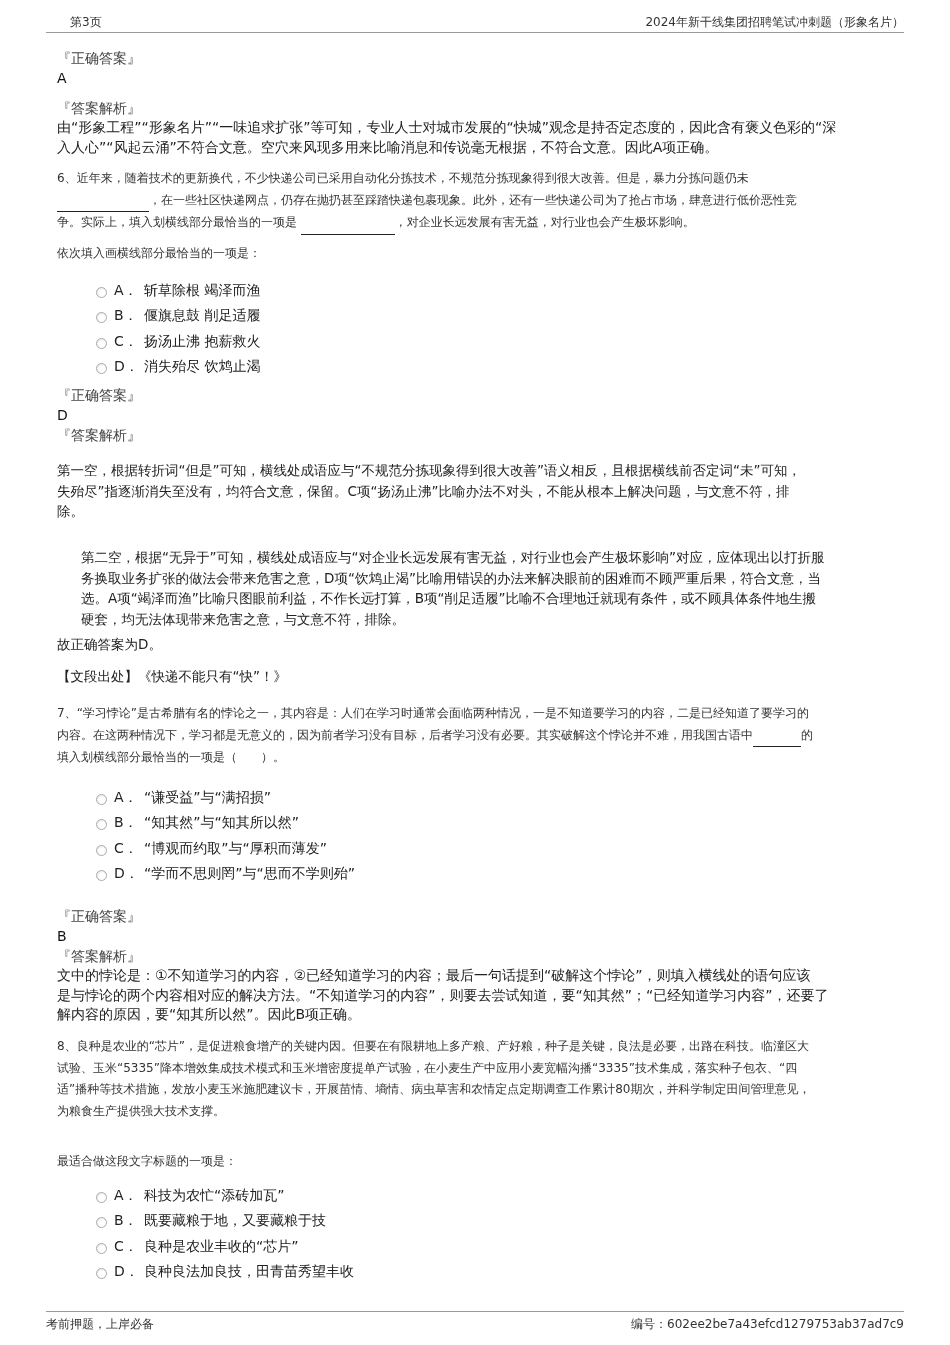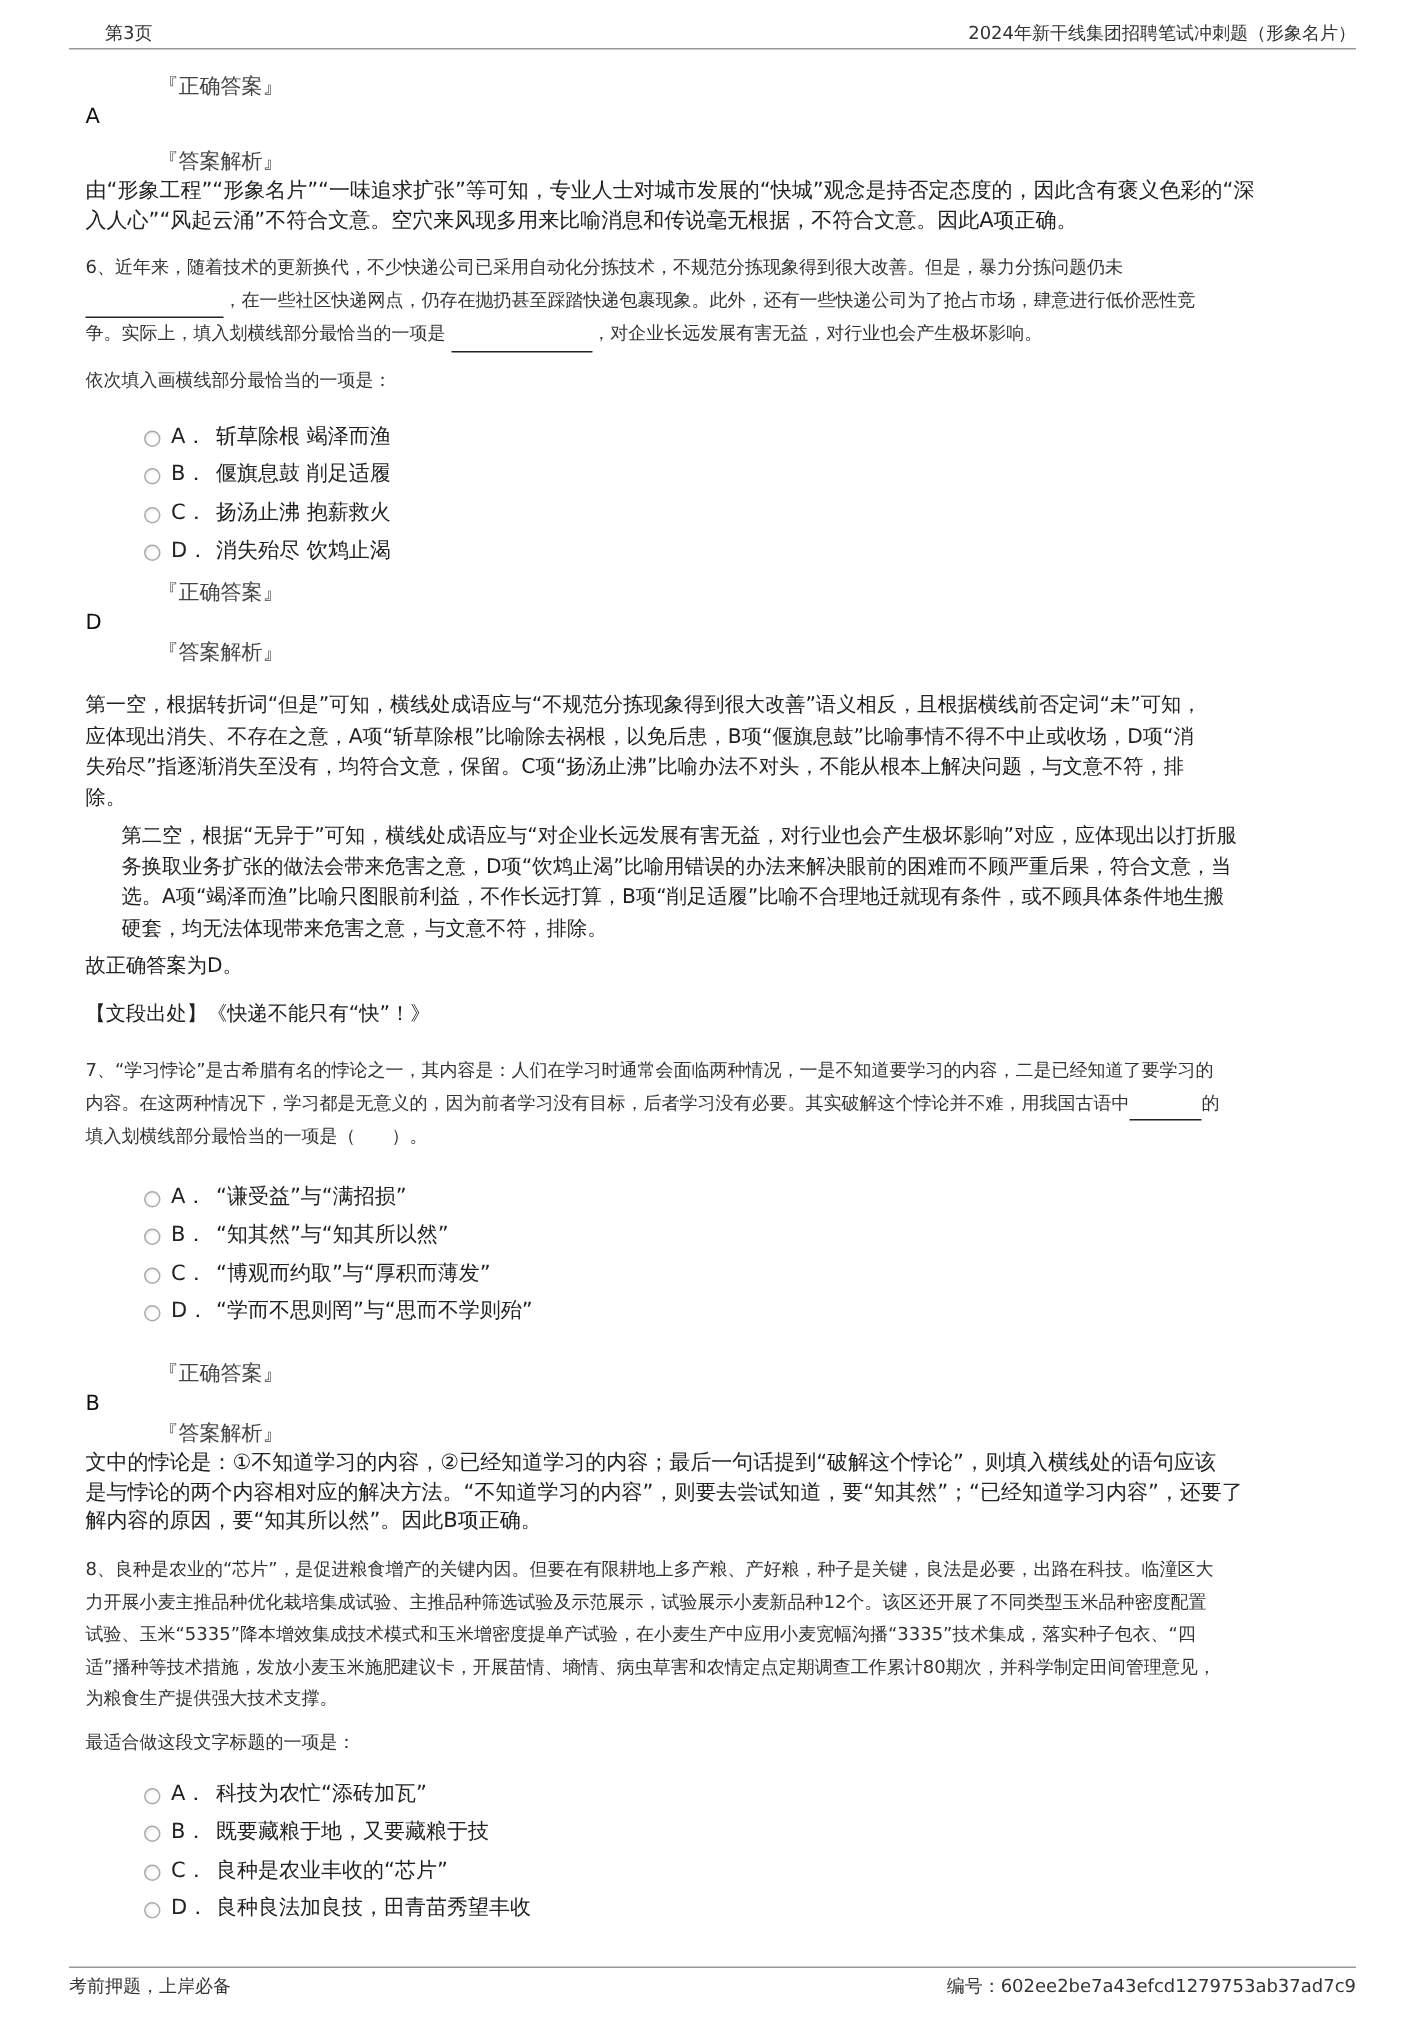--- a/index.html
+++ b/index.html
@@ -17,21 +17,21 @@
   .page-header .right { position: absolute; right: 0; top: 4px; }
   .page-footer {
     position: absolute; left: 46px; right: 46px; top: 1311px; height: 22px;
     border-top: 1px solid #999999;
     font-size: 12px; color: #333333;
   }
   .page-footer .left { position: absolute; left: 0; top: 4px; text-align: center; }
   .page-footer .right { position: absolute; right: 0; top: 4px; }
 
   .blk { position: absolute; left: 57px; width: 830px; }
-  .lbl { font-size: 14px; color: #444444; line-height: 20px; margin-left: 48px; }
+  .lbl { font-size: 14px; color: #444444; line-height: 20px; }
   .ans { font-size: 14px; color: #111111; line-height: 20px; }
   .para14 { font-size: 14px; line-height: 19.5px; color: #222222; }
   .para12 { font-size: 12px; line-height: 21.5px; color: #333333; }
   .para13 { font-size: 13.5px; line-height: 20.5px; color: #222222; }
 
   .opts { position: absolute; left: 96px; }
   .opt { height: 25.5px; display: flex; align-items: center; font-size: 14px; color: #222222; }
   .radio {
     width: 9px; height: 9px; border: 1px solid #aaaaaa; border-radius: 50%;
     background: radial-gradient(circle at 60% 60%, #ffffff 40%, #dddddd 100%);
@@ -86,21 +86,20 @@
       <span>消失殆尽 饮鸩止渴</span>
     </div>
 </div>
 <div class="blk" style="top:385px;">
   <div class="lbl">『正确答案』</div>
   <div class="ans">D</div>
   <div class="lbl">『答案解析』</div>
 </div>
 <div class="blk para13" style="top:460px;">
   <div>第一空，根据转折词“但是”可知，横线处成语应与“不规范分拣现象得到很大改善”语义相反，且根据横线前否定词“未”可知，</div>
-  <div>应体现出消失、不存在之意，A项“斩草除根”比喻除去祸根，以免后患，B项“偃旗息鼓”比喻事情不得不中止或收场，D项“消</div>
   <div>失殆尽”指逐渐消失至没有，均符合文意，保留。C项“扬汤止沸”比喻办法不对头，不能从根本上解决问题，与文意不符，排</div>
   <div>除。</div>
 </div>
 <div class="blk para13" style="top:547px;margin-left:24px;">
   <div>第二空，根据“无异于”可知，横线处成语应与“对企业长远发展有害无益，对行业也会产生极坏影响”对应，应体现出以打折服</div>
   <div>务换取业务扩张的做法会带来危害之意，D项“饮鸩止渴”比喻用错误的办法来解决眼前的困难而不顾严重后果，符合文意，当</div>
   <div>选。A项“竭泽而渔”比喻只图眼前利益，不作长远打算，B项“削足适履”比喻不合理地迁就现有条件，或不顾具体条件地生搬</div>
   <div>硬套，均无法体现带来危害之意，与文意不符，排除。</div>
 </div>
 <div class="blk para13" style="top:634px;">故正确答案为D。</div>
@@ -137,21 +136,20 @@
   <div class="lbl">『正确答案』</div>
   <div class="ans">B</div>
   <div class="lbl">『答案解析』</div>
   <div class="para14">文中的悖论是：①不知道学习的内容，②已经知道学习的内容；最后一句话提到“破解这个悖论”，则填入横线处的语句应该</div>
   <div class="para14">是与悖论的两个内容相对应的解决方法。“不知道学习的内容”，则要去尝试知道，要“知其然”；“已经知道学习内容”，还要了</div>
   <div class="para14">解内容的原因，要“知其所以然”。因此B项正确。</div>
 </div>
 
 <div class="blk para12" style="top:1036px;">
   <div>8、良种是农业的“芯片”，是促进粮食增产的关键内因。但要在有限耕地上多产粮、产好粮，种子是关键，良法是必要，出路在科技。临潼区大</div>
-  <div>力开展小麦主推品种优化栽培集成试验、主推品种筛选试验及示范展示，试验展示小麦新品种12个。该区还开展了不同类型玉米品种密度配置</div>
   <div>试验、玉米“5335”降本增效集成技术模式和玉米增密度提单产试验，在小麦生产中应用小麦宽幅沟播“3335”技术集成，落实种子包衣、“四</div>
   <div>适”播种等技术措施，发放小麦玉米施肥建议卡，开展苗情、墒情、病虫草害和农情定点定期调查工作累计80期次，并科学制定田间管理意见，</div>
   <div>为粮食生产提供强大技术支撑。</div>
 </div>
 <div class="blk para12" style="top:1151px;">最适合做这段文字标题的一项是：</div>
 <div class="opts" style="top:1183px;">
   <div class="opt">
       <span class="radio"></span>
       <span class="key">A．</span>
       <span>科技为农忙“添砖加瓦”</span>

